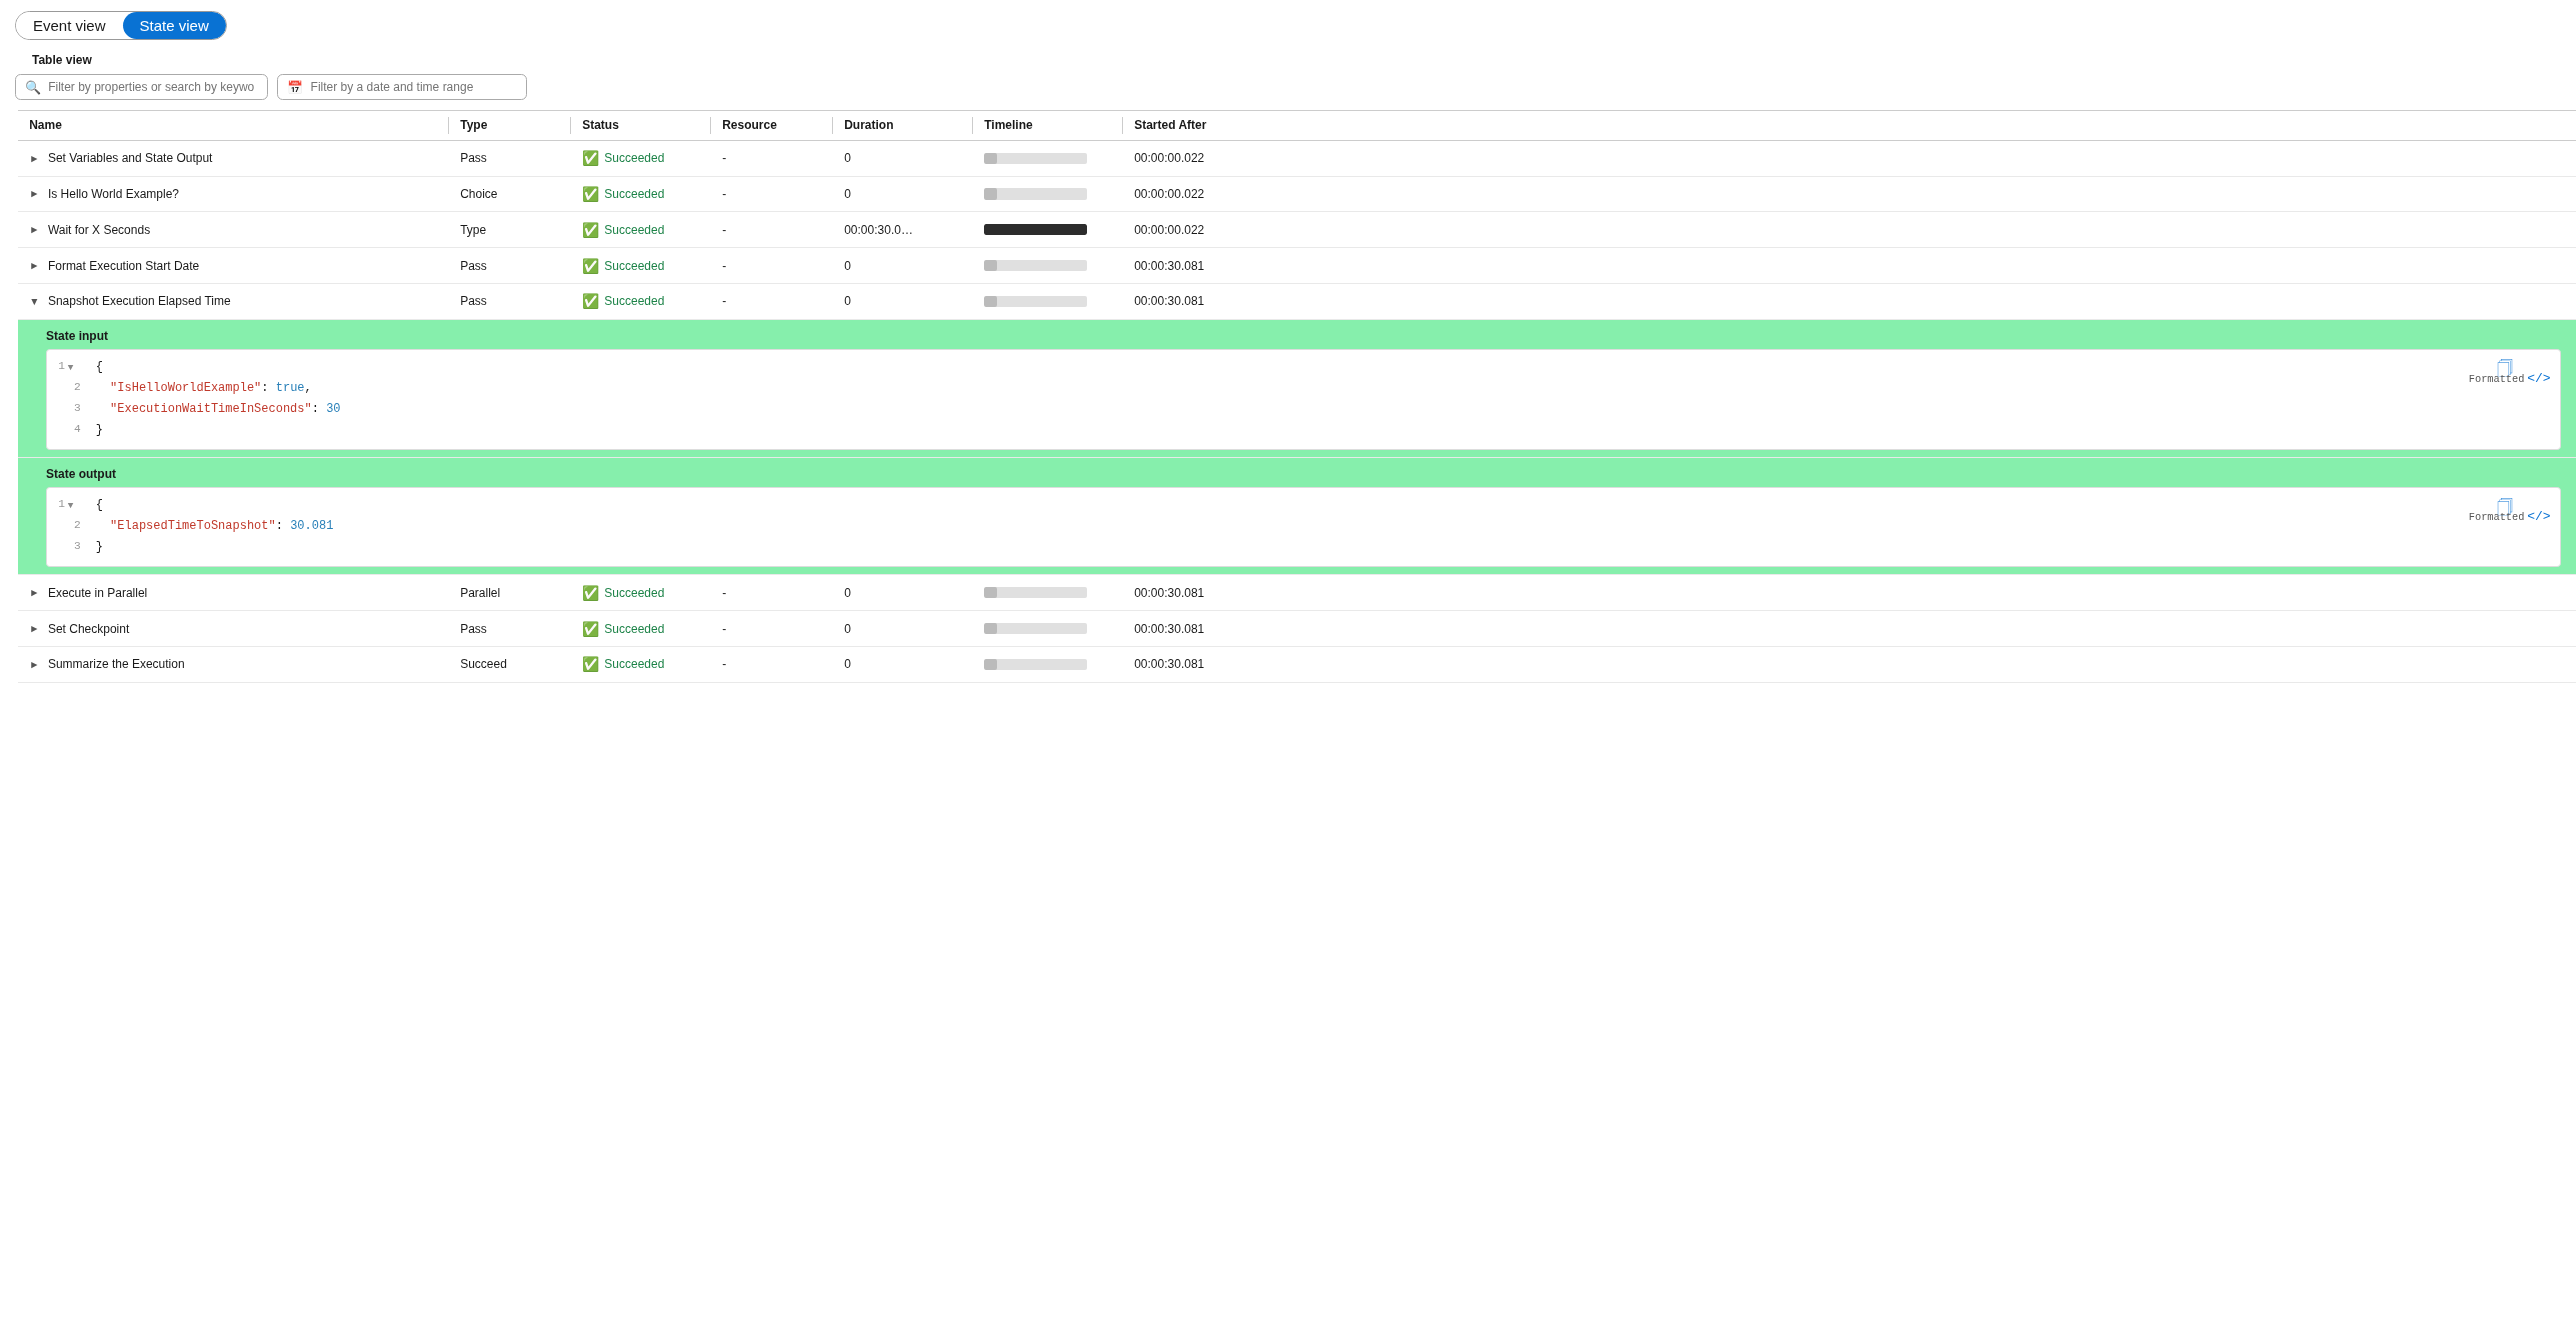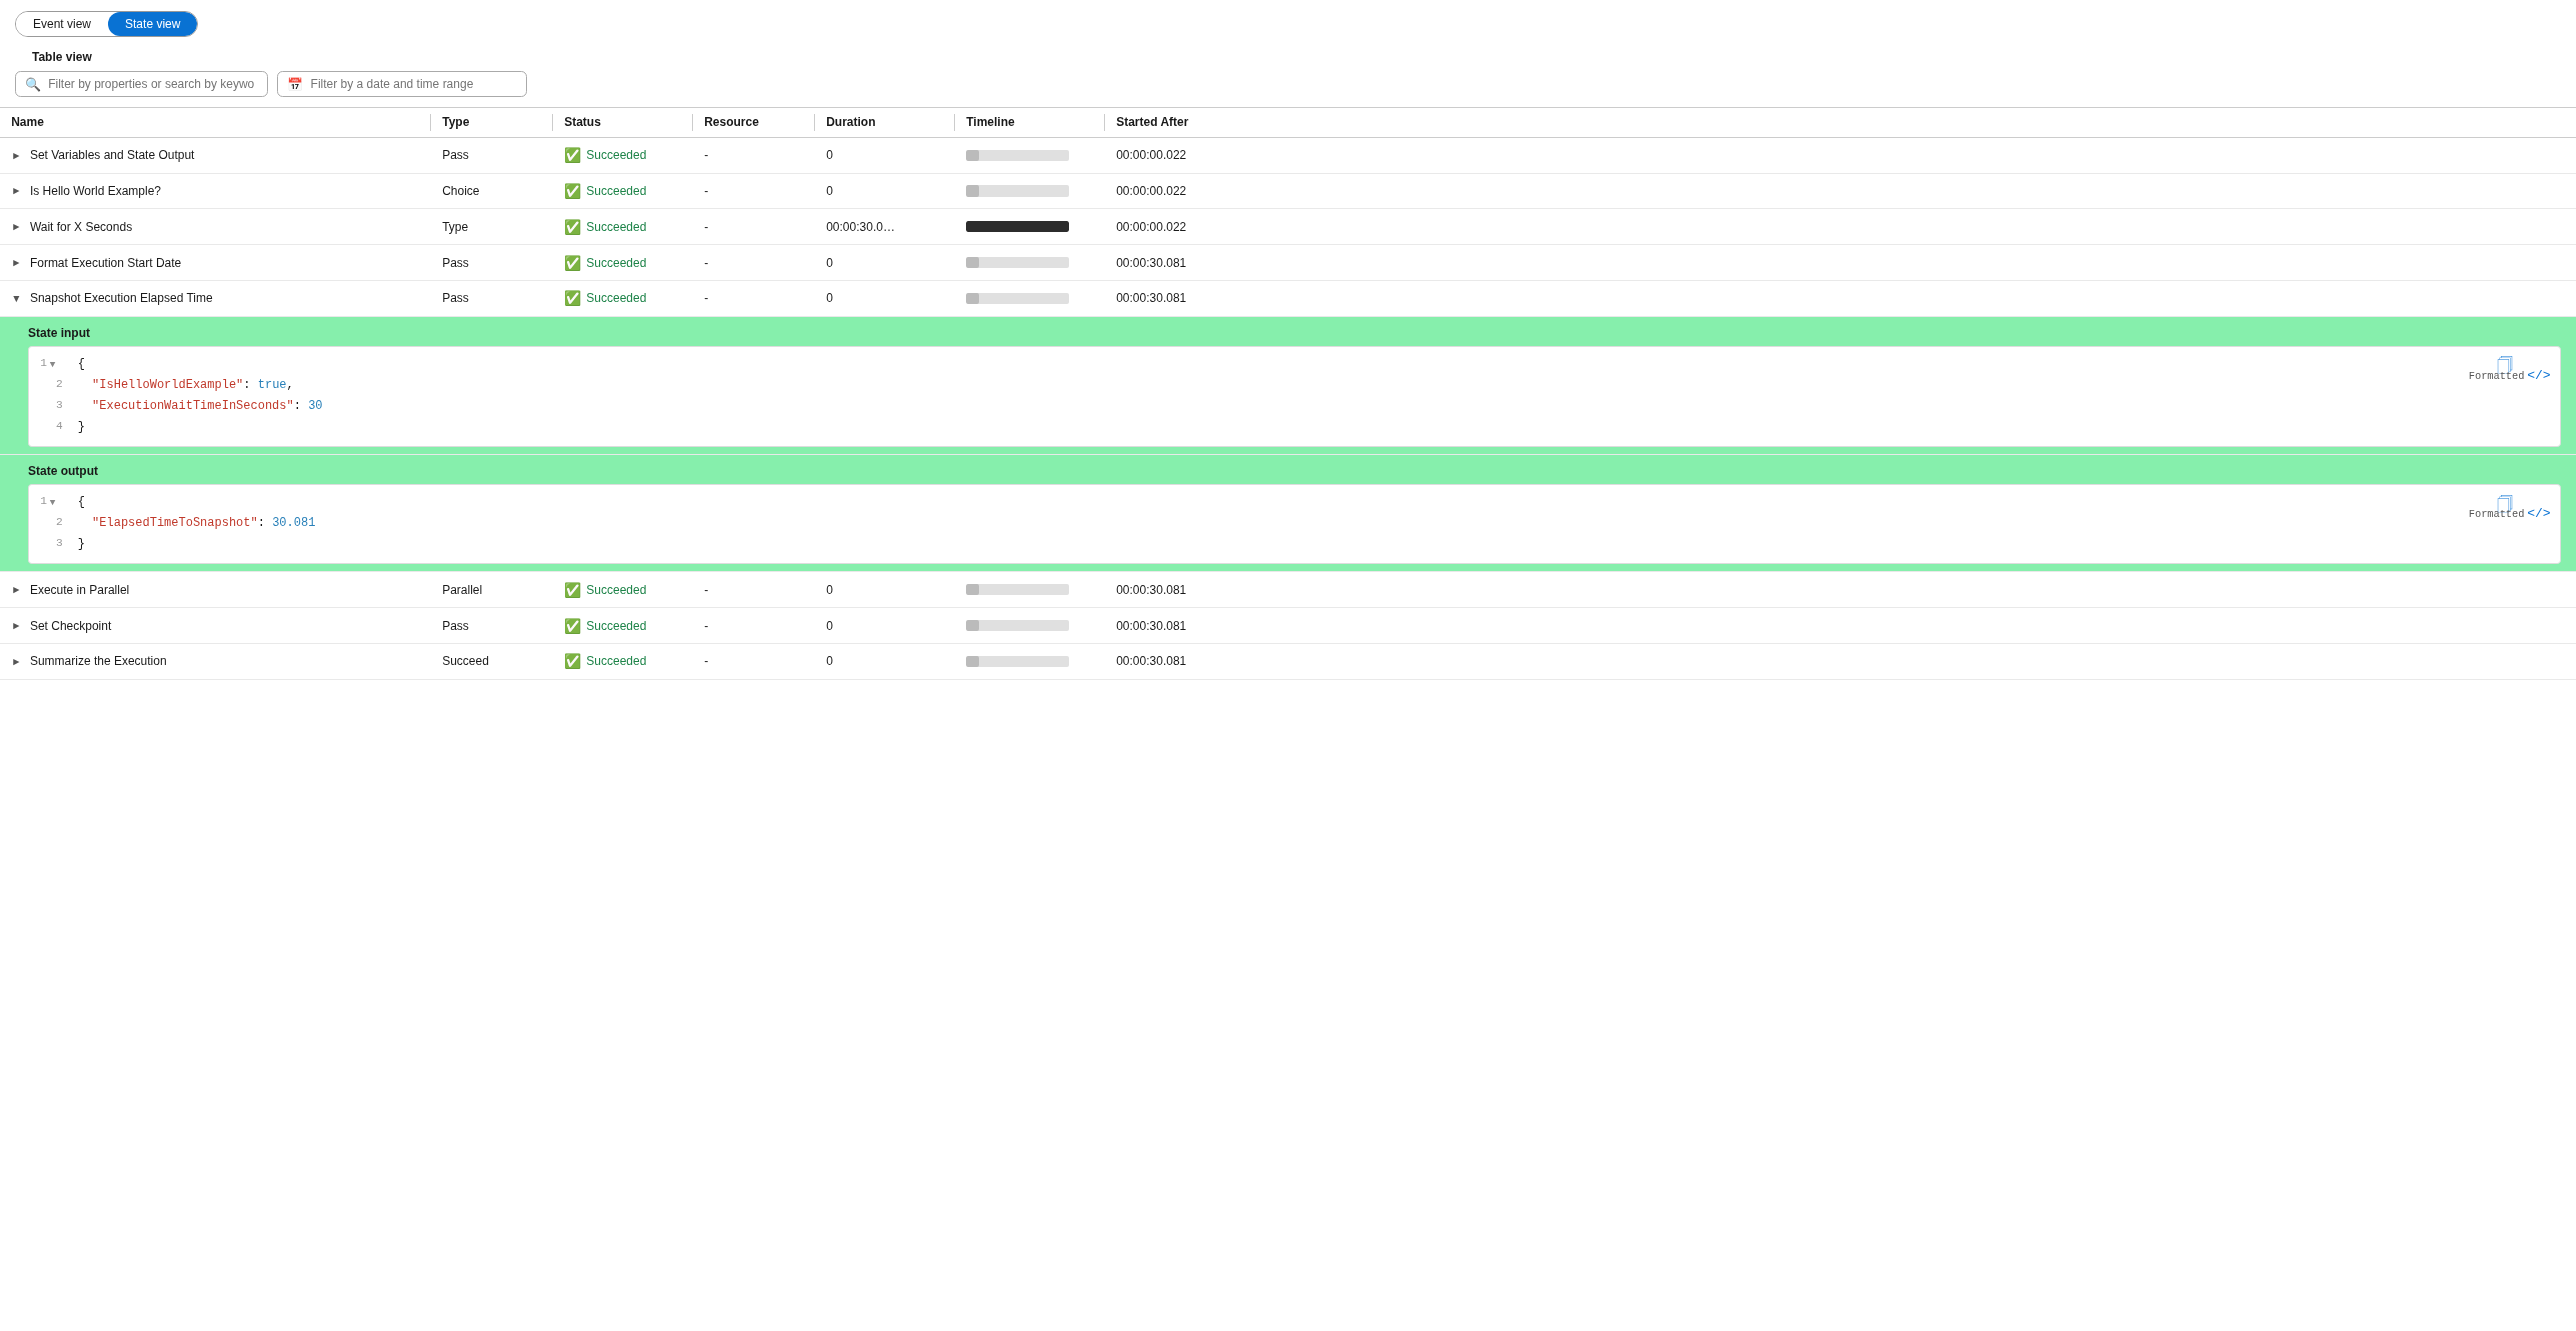--- a/index.html
+++ b/index.html
@@ -16,21 +16,21 @@
       gap: 0;
     }
     .view-toggle {
       display: flex;
       border: 1.4px solid #999;
       border-radius: 19px;
       overflow: hidden;
     }
     .view-btn {
       padding: 4.7px 17px;
-      font-size: 12px;
+      font-size: 15px;
       cursor: pointer;
       background: #fff;
       border: none;
       color: #1a1a1a;
     }
     .view-btn.active {
       background: #0972d3;
       color: #fff;
       border-radius: 17px;
     }
@@ -67,20 +67,21 @@
     .filter-input .icon {
       color: #555;
       font-size: 13px;
     }
     .date-filter {
       min-width: 225px;
     }
     
     .table-container {
       width: 100%;
+      padding-left: 18px;
     }
     .table-header {
       display: grid;
       grid-template-columns: 431px 122px 140px 122px 140px 150px 187px;
       border-bottom: 1.4px solid #ccc;
       border-top: 1.4px solid #ccc;
       background: #fff;
     }
     .th {
       padding: 7.5px 11.2px;

